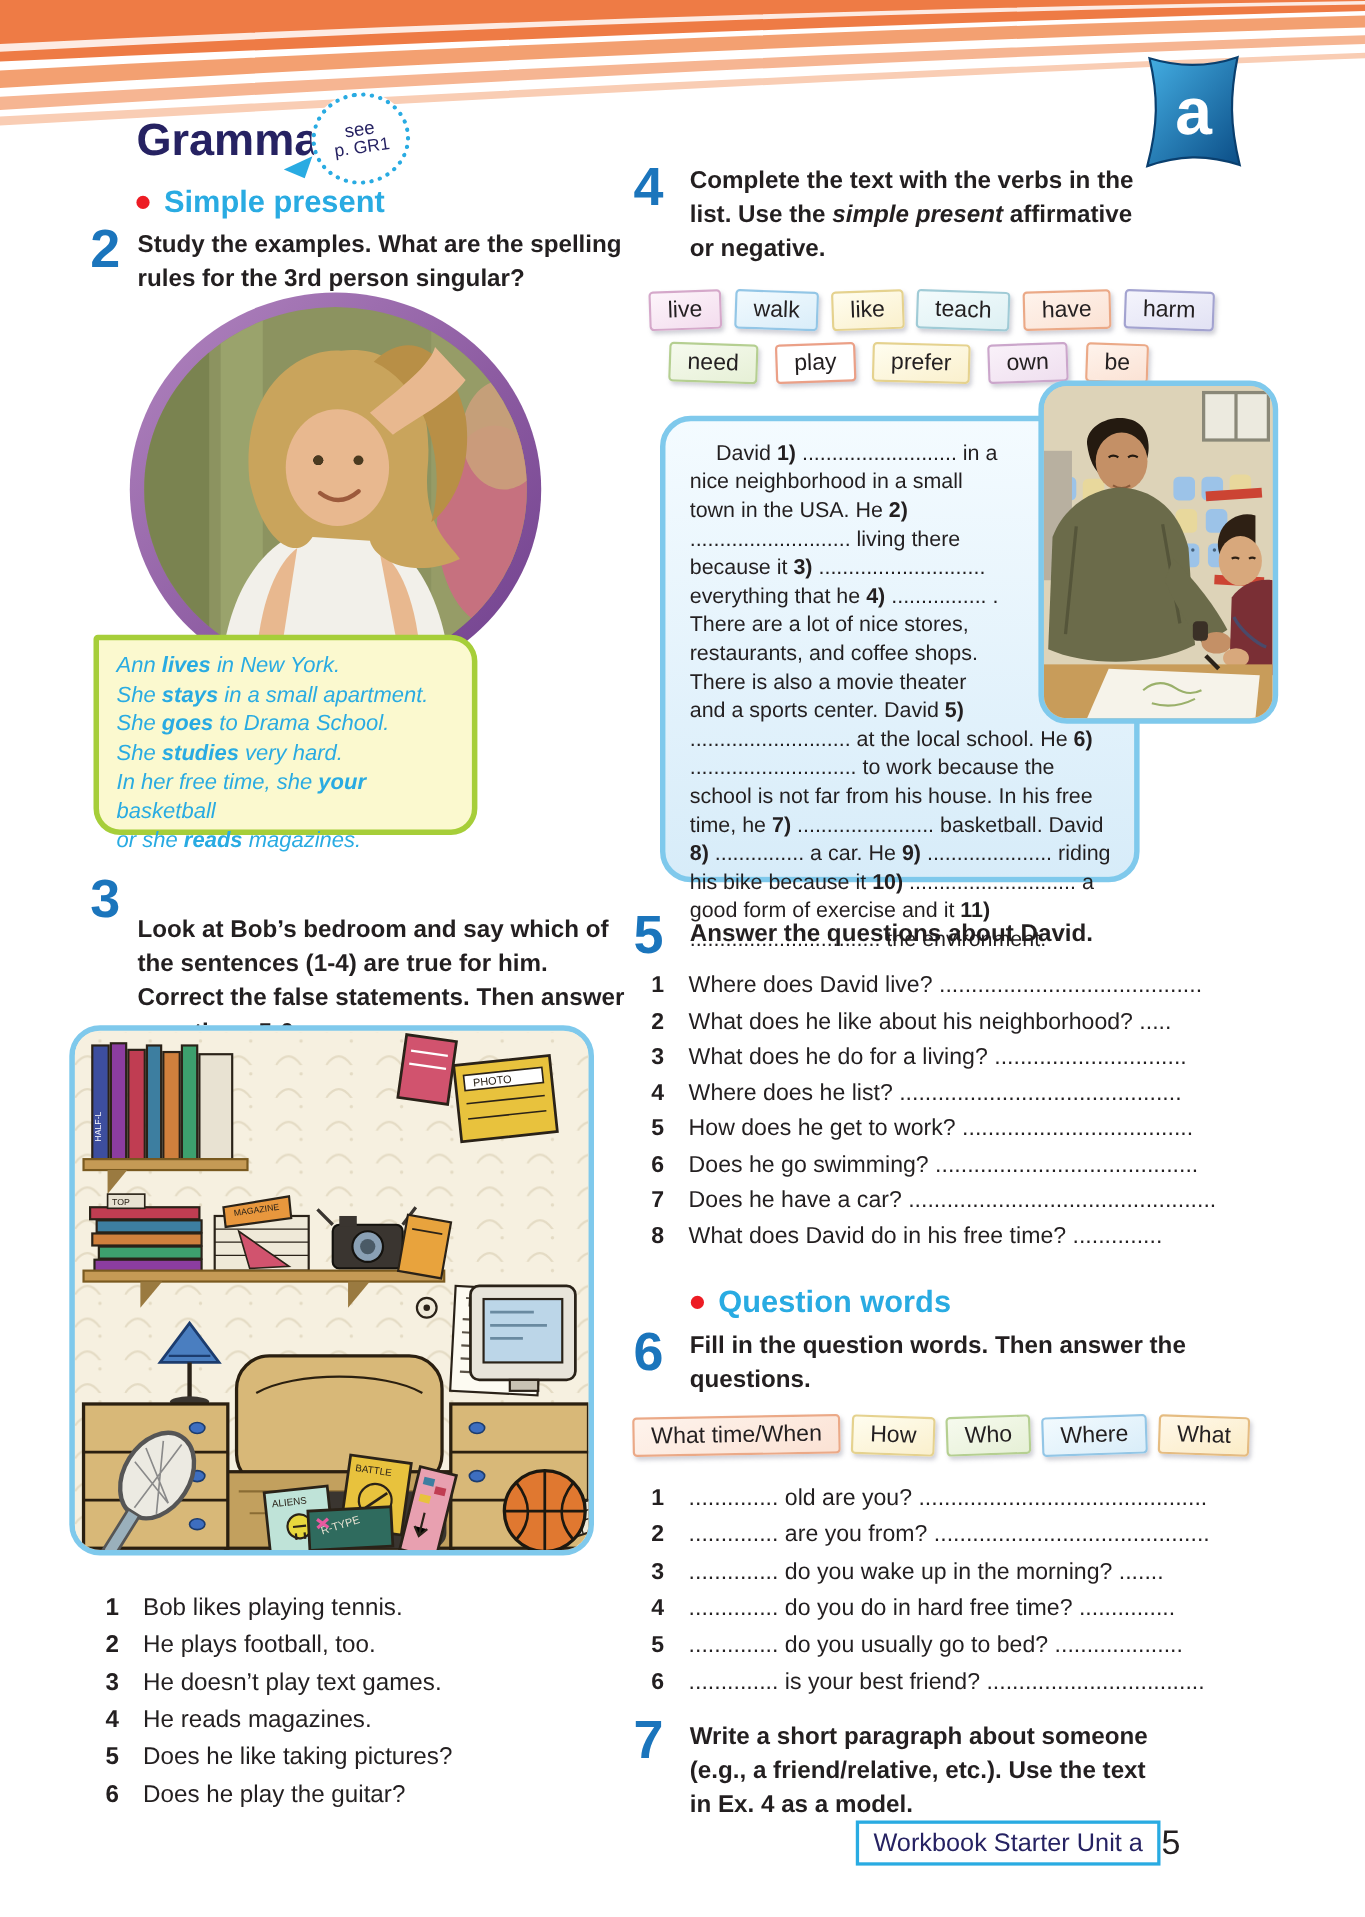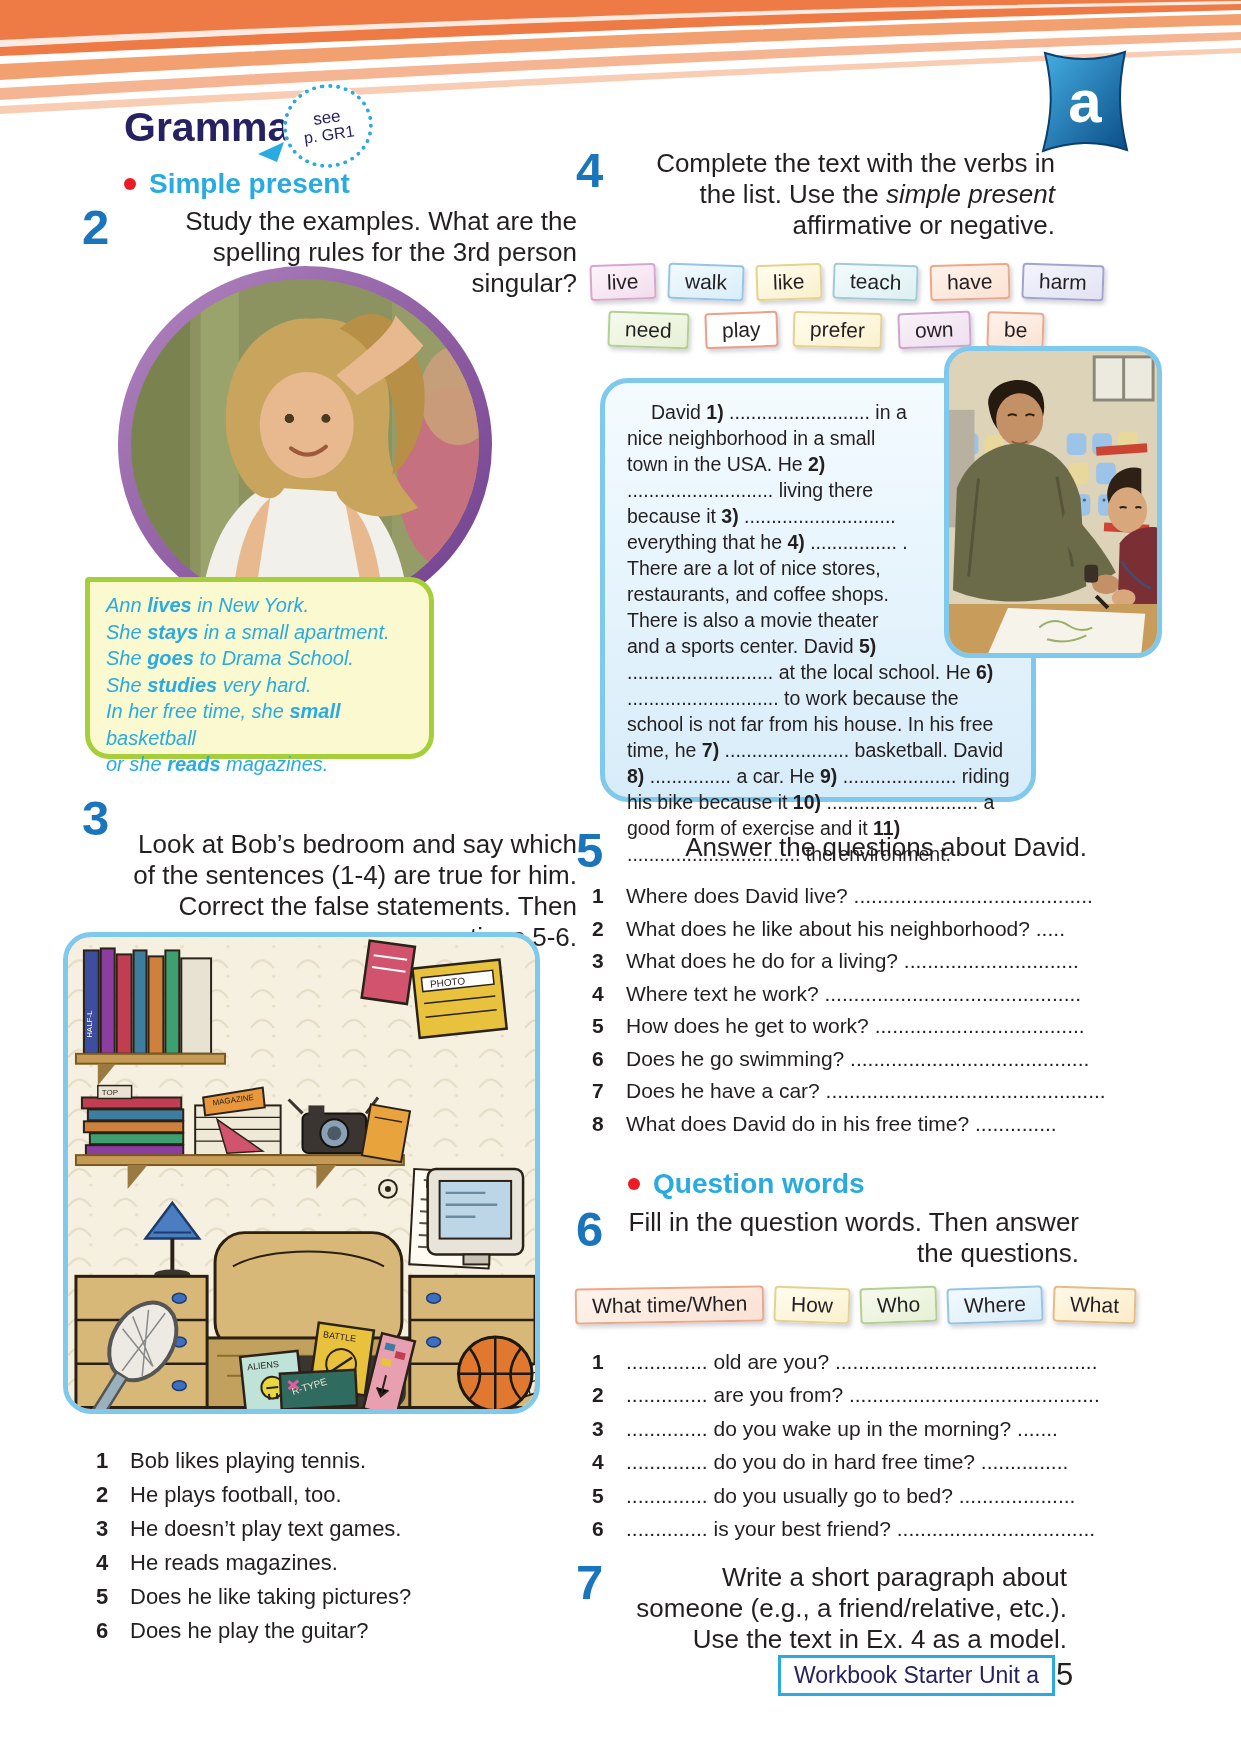--- a/index.html
+++ b/index.html
@@ -13,21 +13,21 @@
   .see-circle{position:absolute;left:283px;top:84px;width:82px;height:76px;border:4px dotted var(--cyan,#29abe2);
               border-radius:50%;transform:rotate(-8deg);display:flex;flex-direction:column;align-items:center;justify-content:center;
               color:var(--navy,#262262);line-height:1.05;background:#fff;}
   .see-circle .l1{font-size:17px;} .see-circle .l2{font-size:16px;}
   .see-arrow{position:absolute;left:258px;top:142px;width:28px;height:22px;}
   .section-head{position:absolute;display:flex;align-items:center;gap:13px;}
   .bullet{width:12px;height:12px;border-radius:50%;background:var(--red,#ed1c24);flex:0 0 auto;}
   .section-head .txt{font-size:28px;font-weight:bold;color:var(--cyan,#29abe2);}
   
   .exnum{position:absolute;font-size:49px;font-weight:bold;color:var(--accent,#1b75bc);line-height:1;}
-  .instr{position:absolute;font-size:26px;font-weight:normal;line-height:31px;color:var(--ink,#231f20);text-align:right;}
+  .instr{position:absolute;font-size:22px;font-weight:bold;line-height:31px;color:var(--ink,#231f20);}
   .tk-i{font-style:italic;} .tk-b{font-weight:bold;}
   
   .photo-ring{position:absolute;left:118px;top:266px;width:374px;height:358px;border-radius:50%;
               background:linear-gradient(135deg,#b286c0,#8d5ca2 55%,#6f3f8d);padding:13px;box-sizing:border-box;z-index:1;}
   .photo-ring .inner{width:100%;height:100%;border-radius:50%;overflow:hidden;}
   
   .bubble{position:absolute;left:85px;top:577px;width:349px;height:182px;box-sizing:border-box;z-index:2;
           background:var(--yellowbg,#fbf9cf);border:5px solid var(--yellowborder,#a6ce39);
           border-radius:4px 24px 24px 24px;padding:10px 16px;}
   .bubble .line{font-size:20px;line-height:26.5px;font-style:italic;color:var(--cyan,#29abe2);}
@@ -134,21 +134,21 @@
       </svg>
     </div>
   </div>
 
   <div class="bubble">
     <div>
         <div class="line"><span>Ann </span><span class="tk-b">lives</span><span> in New York.</span></div>
         <div class="line"><span>She </span><span class="tk-b">stays</span><span> in a small apartment.</span></div>
         <div class="line"><span>She </span><span class="tk-b">goes</span><span> to Drama School.</span></div>
         <div class="line"><span>She </span><span class="tk-b">studies</span><span> very hard.</span></div>
-        <div class="line"><span>In her free time, she </span><span class="tk-b">small</span><span> basketball</span></div>
+        <div class="line"><span>In her free time, she </span><span class="tk-b">your</span><span> basketball</span></div>
         <div class="line"><span>or she </span><span class="tk-b">reads</span><span> magazines.</span></div>
       </div>
   </div>
 
   <div class="exnum" style="left:82px;top:794px;">3</div>
   <div class="instr" style="left:125px;top:796px;width:452px;margin-top:33px;">Look at Bob’s bedroom and say which of the sentences (1-4) are true for him. Correct the false statements. Then answer questions 5-6.</div>
 
   <div class="bedroom">
     <svg viewBox="0 0 470 472" width="100%" height="100%">
       <defs>
@@ -416,21 +416,21 @@
     <div class="row">
         <span class="rn">2</span>
         <span class="rt">What does he like about his neighborhood? .....</span>
       </div>
     <div class="row">
         <span class="rn">3</span>
         <span class="rt">What does he do for a living? ..............................</span>
       </div>
     <div class="row">
         <span class="rn">4</span>
-        <span class="rt">Where text he work? ............................................</span>
+        <span class="rt">Where does he list? ............................................</span>
       </div>
     <div class="row">
         <span class="rn">5</span>
         <span class="rt">How does he get to work? ....................................</span>
       </div>
     <div class="row">
         <span class="rn">6</span>
         <span class="rt">Does he go swimming? .........................................</span>
       </div>
     <div class="row">

